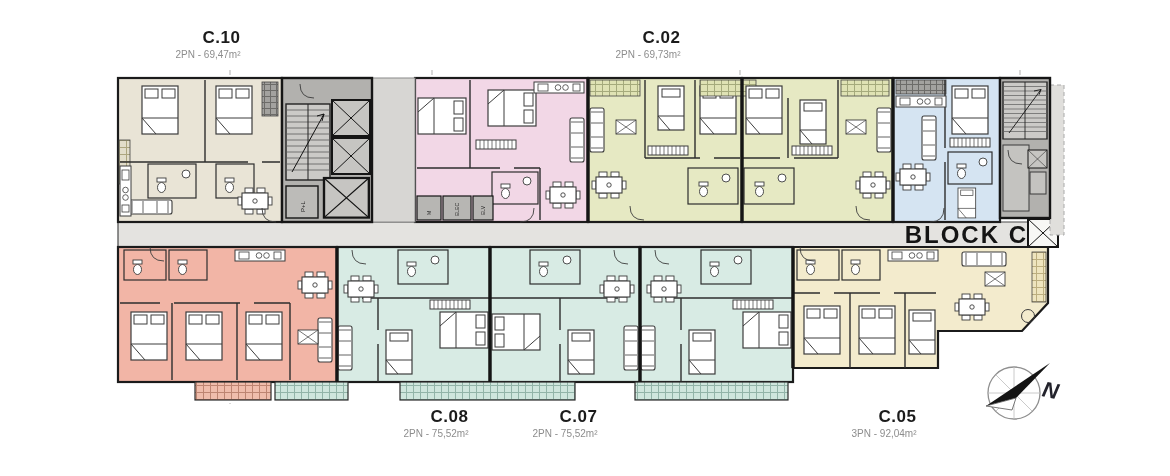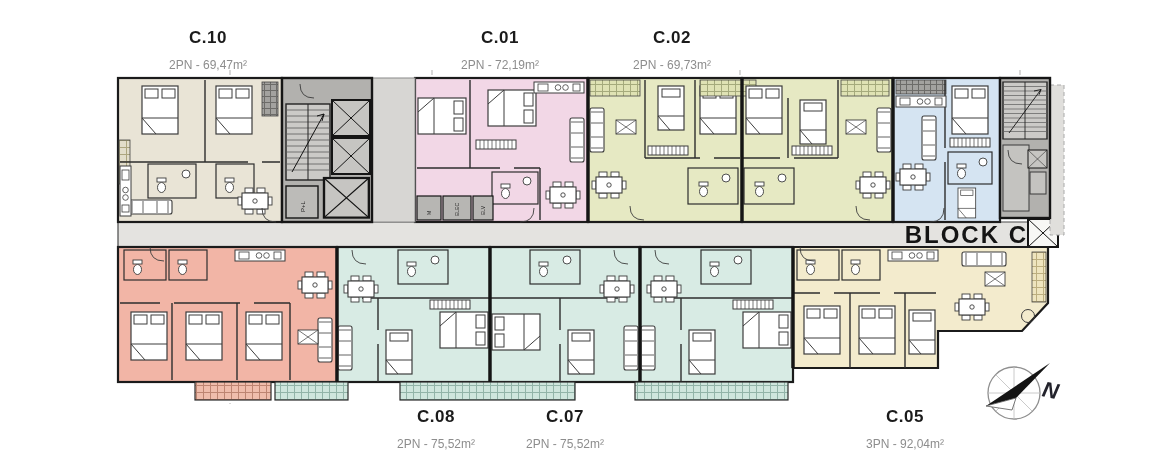--- a/index.html
+++ b/index.html
@@ -1,20 +1,20 @@
 <!DOCTYPE html>
 <html><head>
 <meta charset="utf-8">
 <style>
   html,body{margin:0;padding:0;background:#ffffff;font-family:"Liberation Sans",sans-serif;}
   #stage{position:relative;width:1170px;height:476px;background:#ffffff;overflow:hidden;}
   #plan-svg{position:absolute;left:0;top:0;}
-  .ulabel{position:absolute;transform:translateX(-50%);text-align:center;white-space:nowrap;}
+  .ulabel{position:absolute;transform:translateX(-50%);text-align:right;white-space:nowrap;}
   .uname{font-size:17px;font-weight:bold;color:#1b1b1b;letter-spacing:.5px;line-height:19px;}
-  .uspec{font-size:12px;color:#8d8d8d;line-height:15px;margin-top:11px;}
+  .uspec{font-size:10px;color:#8d8d8d;line-height:15px;margin-top:0;}
   .top-label{top:28px;}
   .bottom-label{top:407px;}
   #block-title{position:absolute;left:118px;width:910px;top:222px;height:25px;
     text-align:right;font-size:24px;font-weight:bold;color:#141414;letter-spacing:2px;line-height:25px;}
 </style>
 </head>
 <body>
 
 <div id="stage">
 
@@ -335,35 +335,31 @@
     <text x="1042" y="396" font-size="22" font-style="italic" font-weight="bold" fill="#23232c" transform="rotate(12 1042 392)">N</text>
   </g>
 </svg>
 
 <div id="block-title">BLOCK C</div>
 
 <div class="ulabel top-label" style="left:208px">
   <div class="uname">C.10</div>
   <div class="uspec">2PN - 69,47m²</div>
 </div>
-<div class="ulabel top-label" style="left:500px">
-  <div class="uname">C.01</div>
-  <div class="uspec">2PN - 72,19m²</div>
-</div>
-<div class="ulabel top-label" style="left:672px">
+<div class="ulabel top-label" style="left:648px">
   <div class="uname">C.02</div>
   <div class="uspec">2PN - 69,73m²</div>
 </div>
 
 <div class="ulabel bottom-label" style="left:436px">
   <div class="uname">C.08</div>
   <div class="uspec">2PN - 75,52m²</div>
 </div>
 <div class="ulabel bottom-label" style="left:565px">
   <div class="uname">C.07</div>
   <div class="uspec">2PN - 75,52m²</div>
 </div>
-<div class="ulabel bottom-label" style="left:905px">
+<div class="ulabel bottom-label" style="left:884px">
   <div class="uname">C.05</div>
   <div class="uspec">3PN - 92,04m²</div>
 </div>
 
 </div>
 
 </body></html>

